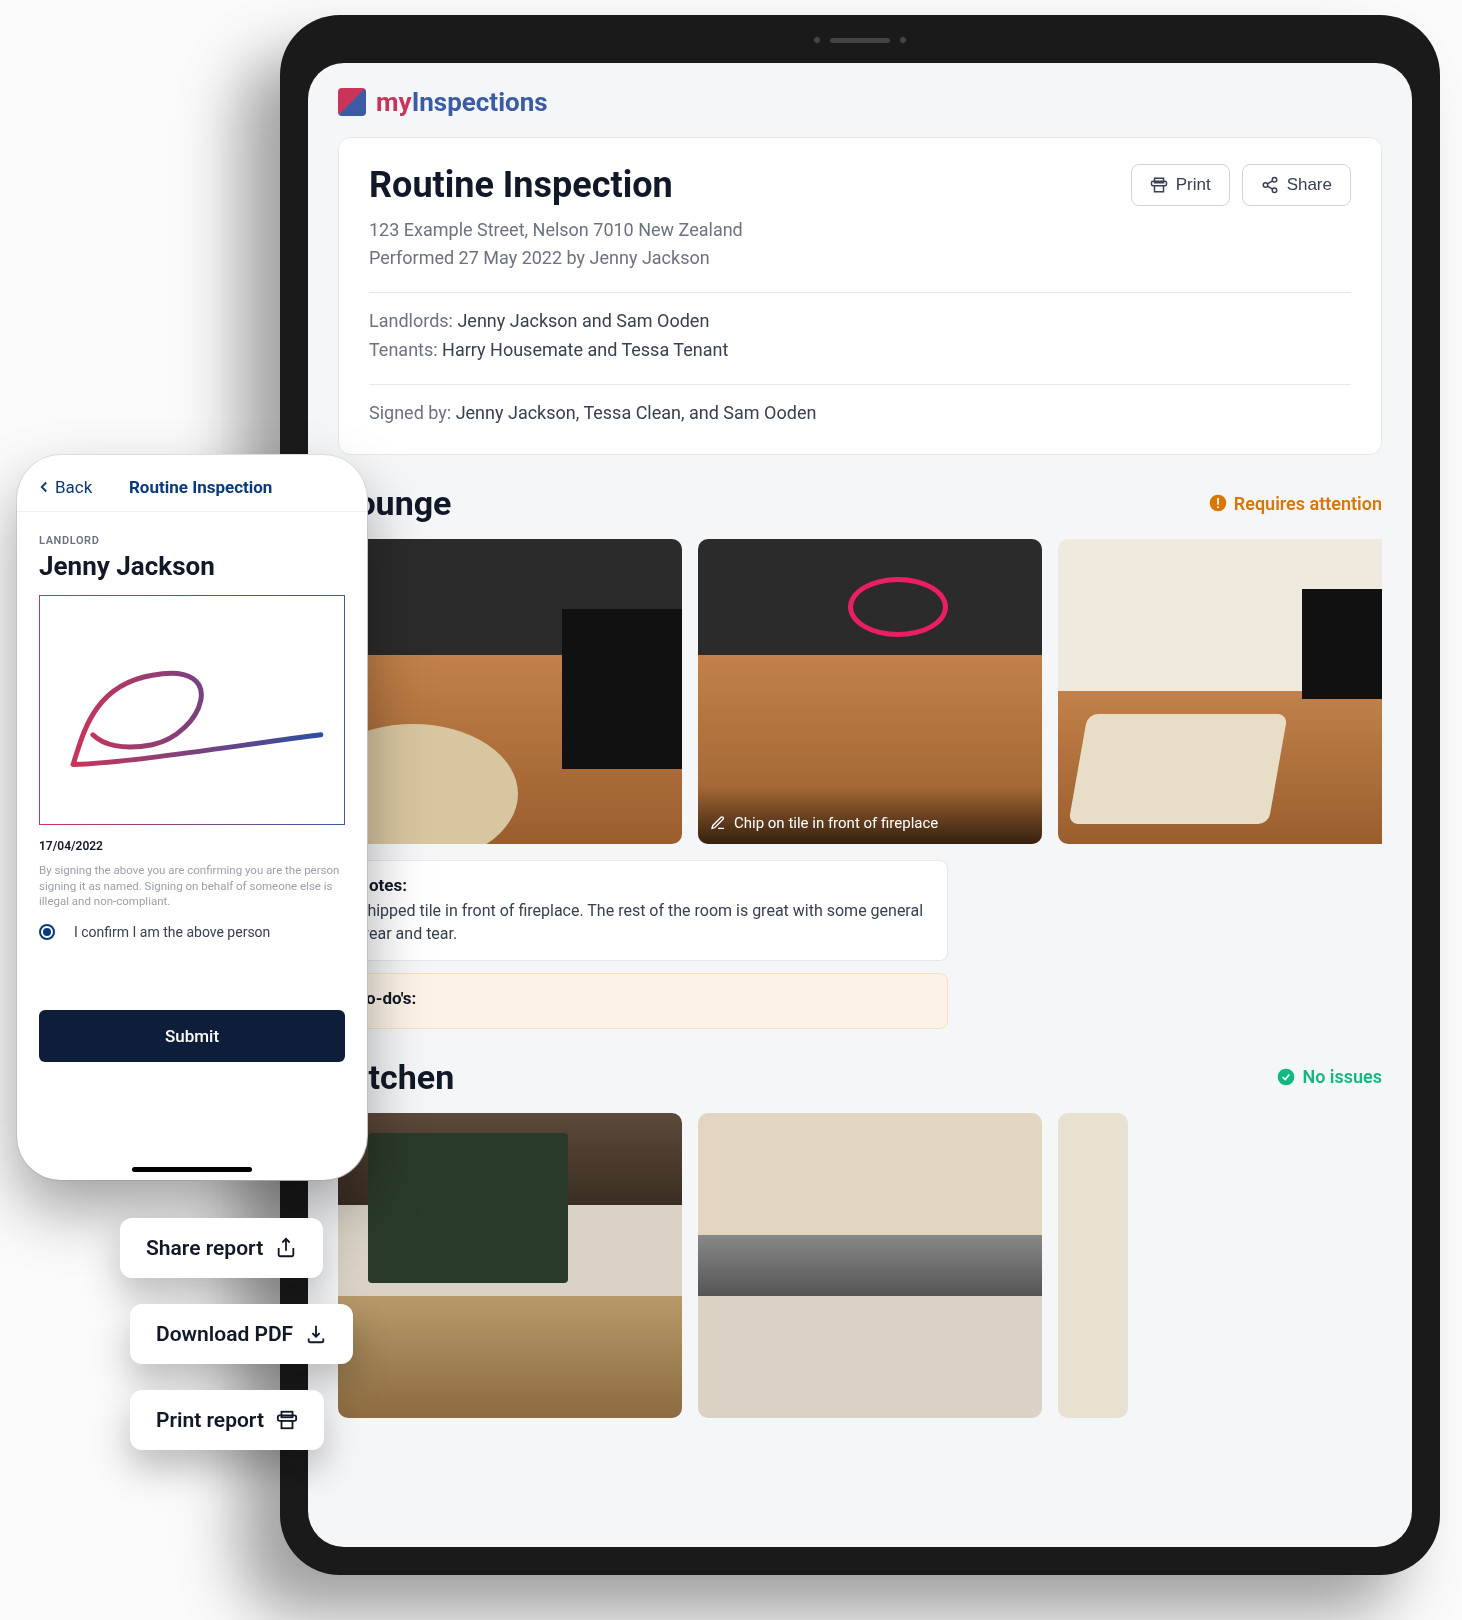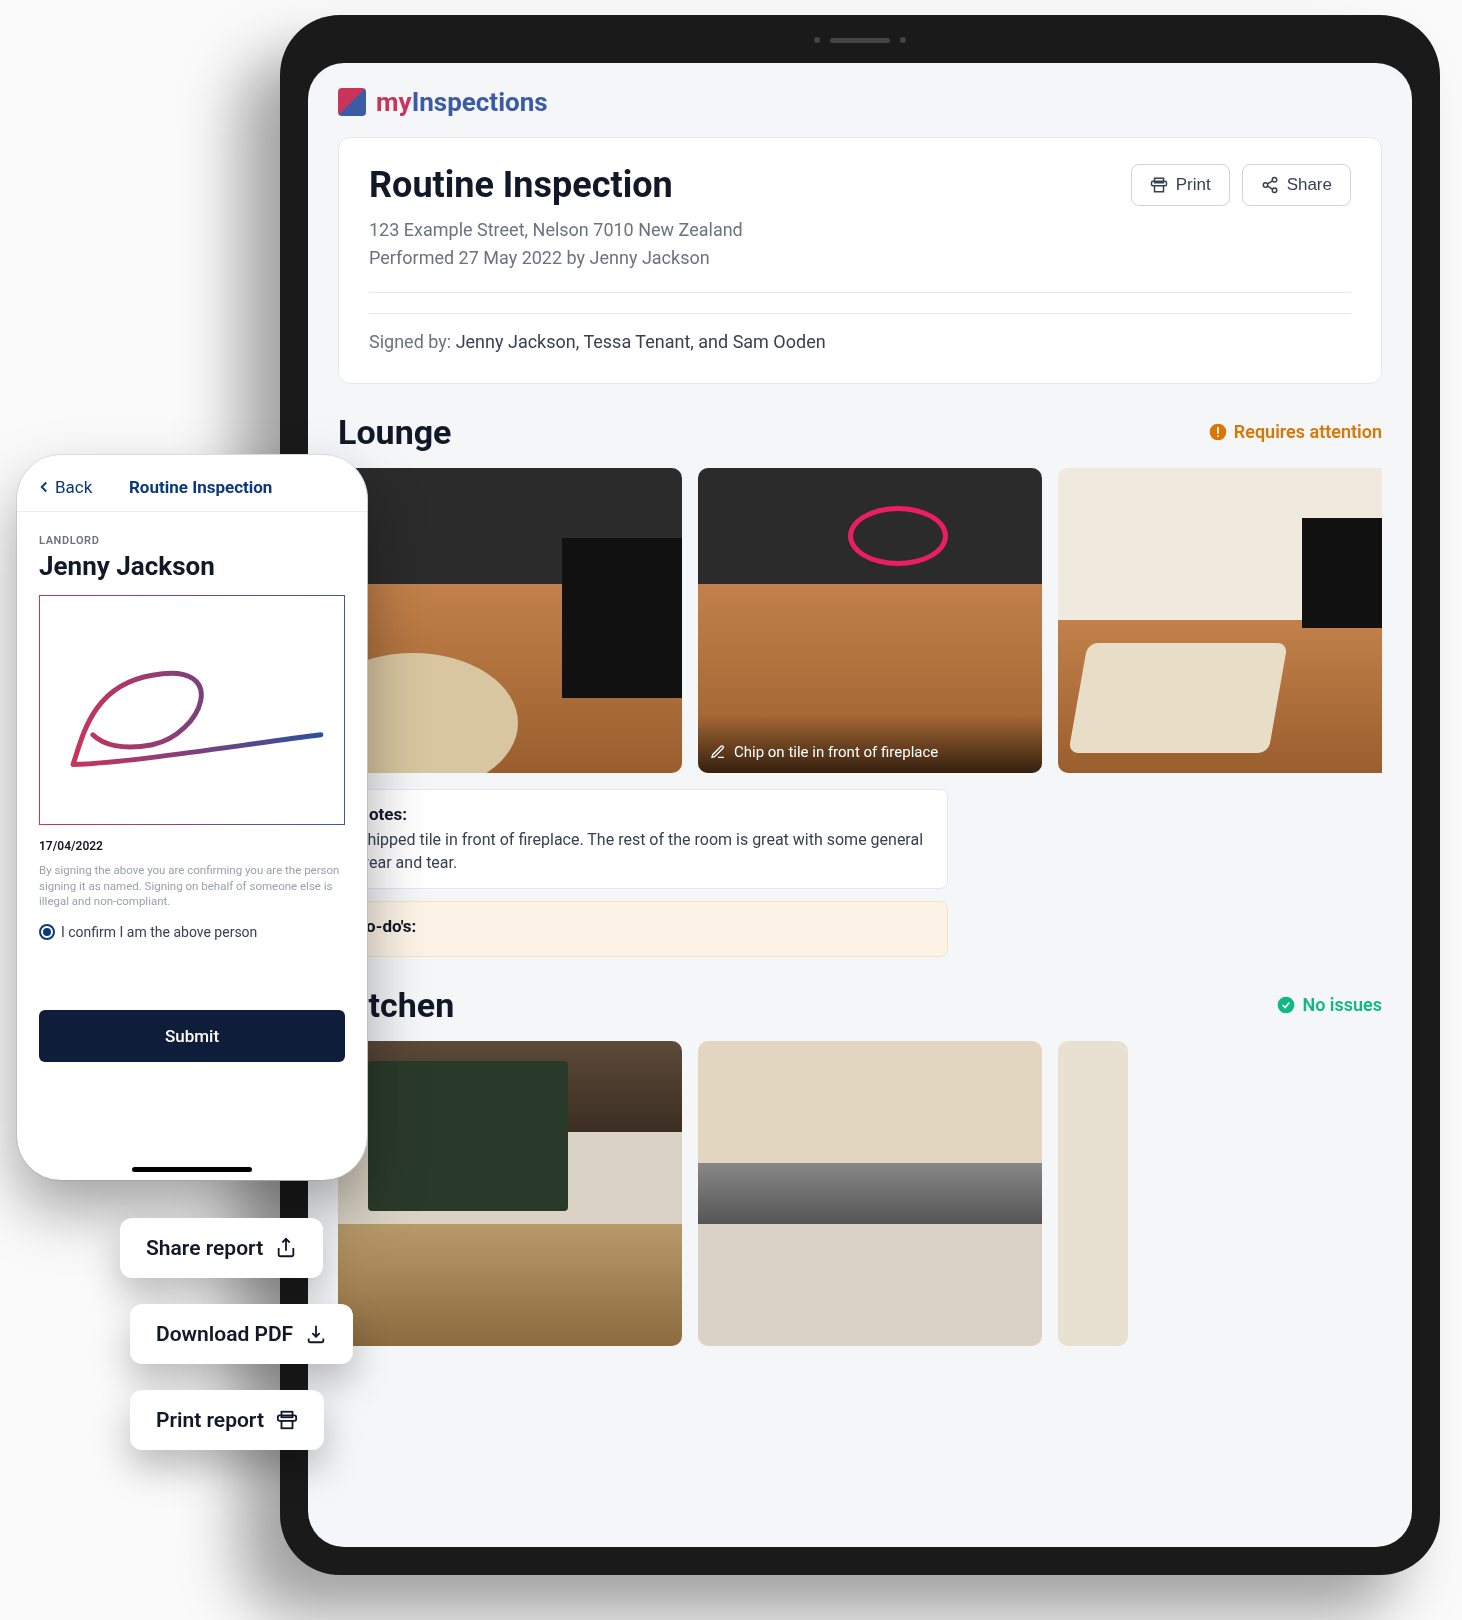--- a/index.html
+++ b/index.html
@@ -202,21 +202,21 @@
   .sig-box {
     border:1.5px dashed;
     border-image: linear-gradient(90deg,#c9345a,#3b5ba5) 1;
     border-radius:6px;
     height:230px;
     position:relative;
   }
   .sig-box svg { position:absolute; inset:0; width:100%; height:100%; }
   .date-sm { font-size:12px; font-weight:600; color:#111827; margin:14px 0 10px 0;}
   .disclaimer { font-size:11.5px; color:#9aa1ab; line-height:1.35; margin-bottom:14px;}
-  .radio-row { display:flex; align-items:center; gap:6px; color:#374151; font-size:14px;}
+  .radio-row { display:flex; align-items:center; gap:19px; color:#374151; font-size:14px;}
   .radio-dot { width:16px; height:16px; border-radius:50%; border:2px solid #0a3a7a; display:inline-flex; align-items:center; justify-content:center;}
   .radio-dot .inner{ width:8px; height:8px; background:#0a3a7a; border-radius:50%;}
   .submit-btn {
     margin:70px 22px 0 22px;
     background:#0e1d3a;
     color:#fff;
     text-align:center;
     padding:16px;
     border-radius:6px;
     font-size:17px;
@@ -290,23 +290,27 @@
                 <circle cx="18" cy="19" r="3"></circle>
                 <line x1="8.6" y1="10.5" x2="15.4" y2="6.5"></line>
                 <line x1="8.6" y1="13.5" x2="15.4" y2="17.5"></line>
               </svg>
             <span>Share</span>
           </button>
         </div>
       </div>
 
       <div class="divider-t"></div>
+      <div class="kv">
+        <div><strong>Landlords:</strong> <span class="val">Jenny Jackson and Sam Ooden</span></div>
+        <div><strong>Tenants:</strong> <span class="val">Harry Housemate and Tessa Tenant</span></div>
+      </div>
       <div class="divider-t"></div>
       <div class="kv">
-        <div><strong>Signed by:</strong> <span class="val">Jenny Jackson, Tessa Tenant, and Sam Ooden</span></div>
+        <div><strong>Signed by:</strong> <span class="val">Jenny Jackson, Tessa Clean, and Sam Ooden</span></div>
       </div>
     </div>
 
     <div class="section-head">
       <div class="section-title">Lounge</div>
       <div class="status-warn">
         <svg viewBox="0 0 24 24" fill="#d97706">
             <circle cx="12" cy="12" r="10"></circle>
             <rect x="11" y="6" width="2" height="8" fill="#fff"></rect>
             <rect x="11" y="16" width="2" height="2" fill="#fff"></rect>

